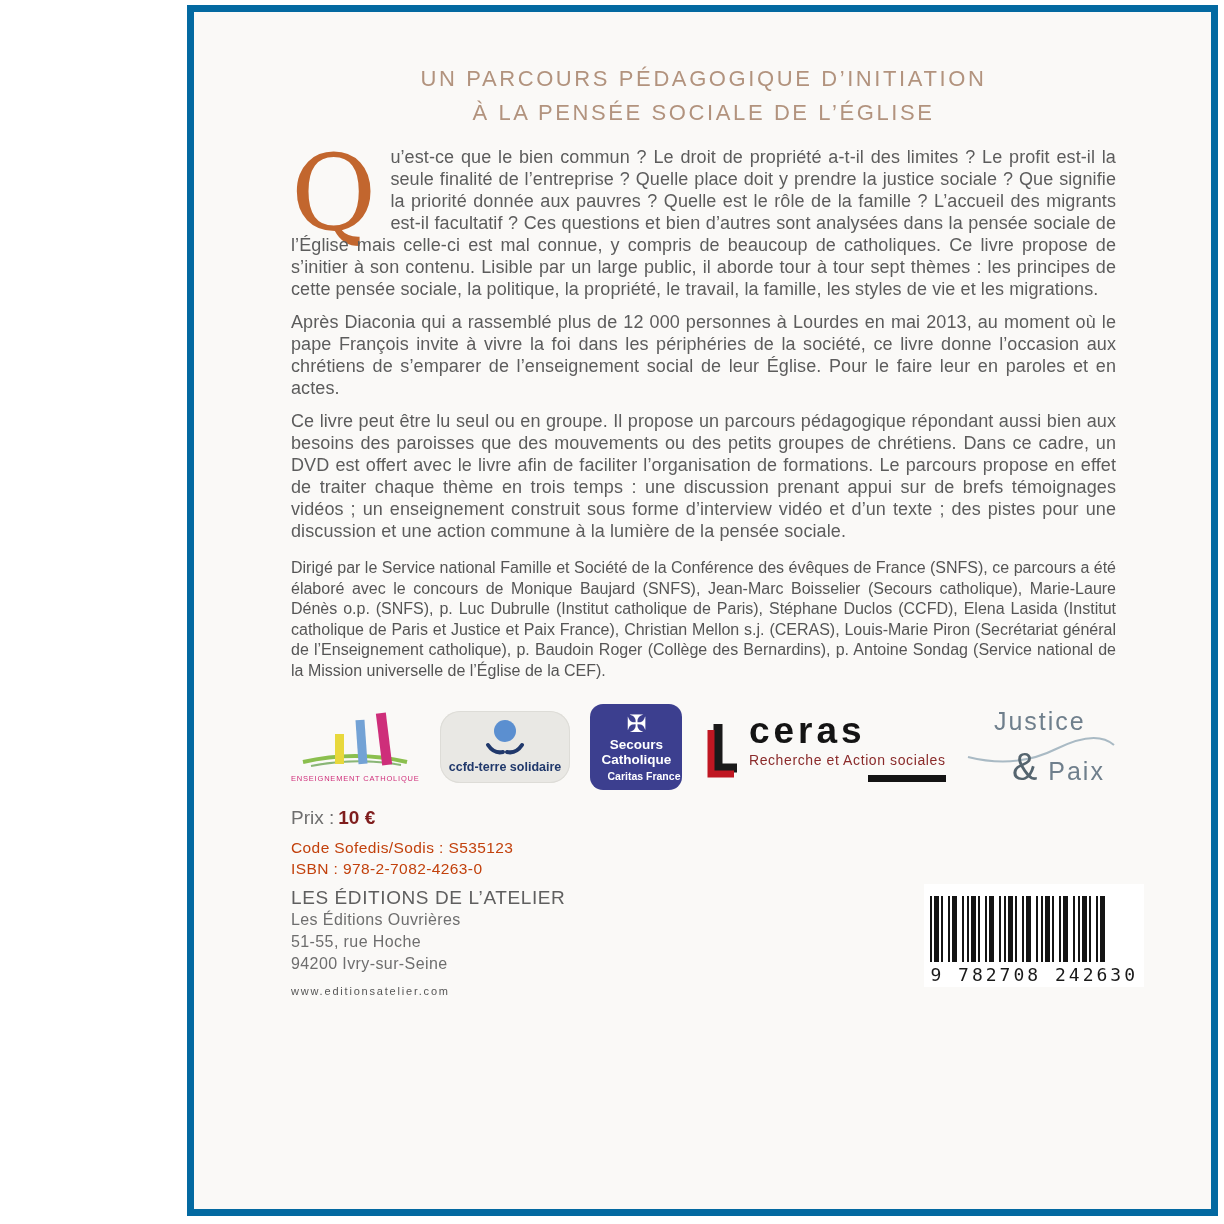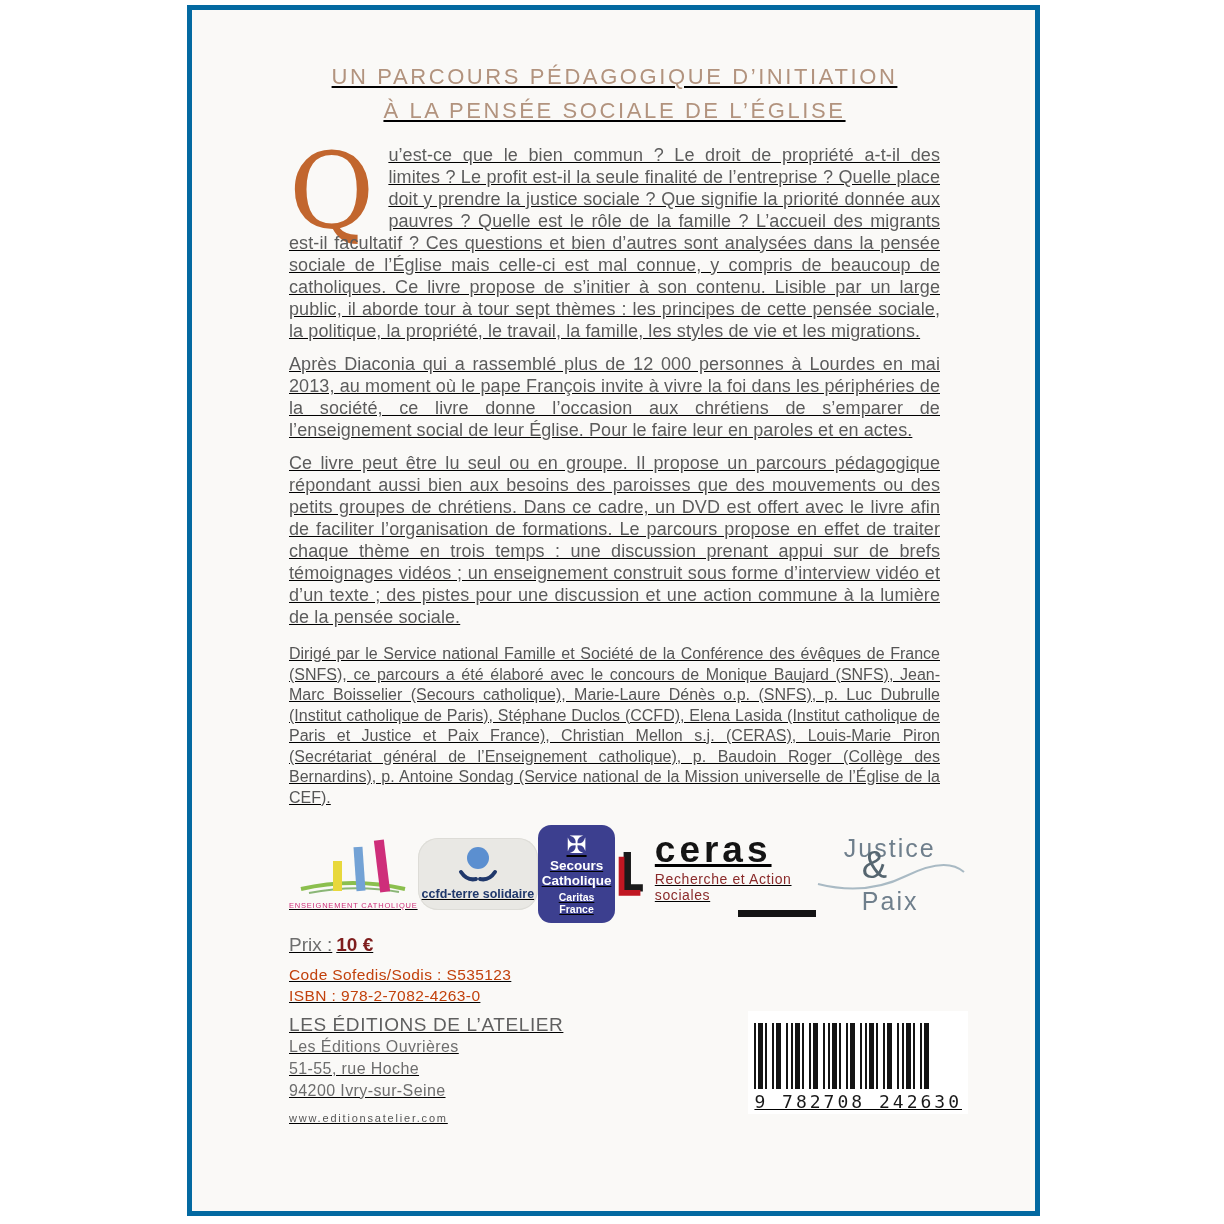--- a/index.html
+++ b/index.html
@@ -1,40 +1,40 @@
 <!DOCTYPE html>
 <html><head>
 <meta charset="utf-8">
 <style>
   html,body{margin:0;padding:0;background:#ffffff;width:1224px;height:1224px;position:relative;
     font-family:"Liberation Sans",sans-serif;}
-  .book{position:absolute;left:187px;top:5px;width:853px;height:1211px;box-sizing:border-box;
-    border:5px solid #0369a1;background:#faf9f7;overflow:hidden;text-decoration:underline;}
+  .book{position:absolute;left:187px;top:5px;width:1031px;height:1211px;box-sizing:border-box;
+    border:7px solid #0369a1;background:#faf9f7;overflow:hidden;}
   .content{padding:50px 95px 0 97px;}
 
   .title{color:#b2937e;text-align:center;font-size:22px;letter-spacing:2.6px;line-height:34px;
     margin-bottom:16px;font-weight:400;}
 
   .para{color:#5c5c5c;font-size:18px;line-height:22px;text-align:justify;margin:0 0 11px 0;
     letter-spacing:0.1px;}
   .dropcap{float:left;font-family:"DejaVu Serif",serif;color:#c2662e;font-size:104px;
     line-height:82px;margin:6px 14px 0 0;}
   .credits{color:#555555;font-size:16px;line-height:20.5px;text-align:justify;margin-top:16px;}
 
   .logos{display:flex;justify-content:space-between;align-items:center;margin-top:20px;height:92px;}
   .logo{display:flex;flex-direction:column;align-items:center;justify-content:center;}
   .ec-caption{font-size:7.5px;color:#cf2e7a;letter-spacing:0.8px;margin-top:2px;white-space:nowrap;}
   .ccfd-box{background:#e9e8e4;border-radius:20px;width:122px;padding:8px 4px 9px 4px;
     display:flex;flex-direction:column;align-items:center;box-shadow:0 0 0 1px #dddcd7 inset;}
   .ccfd-caption{font-size:12.5px;font-weight:bold;color:#20386b;margin-top:3px;white-space:nowrap;}
   .sc-box{background:#3c3f8f;border-radius:13px;width:88px;padding:7px 2px 8px 2px;text-align:center;color:#ffffff;}
   .sc-cross{font-size:24px;line-height:26px;display:block;}
   .sc-l1{font-size:13.5px;font-weight:bold;line-height:15px;}
-  .sc-l3{font-size:10.5px;font-weight:bold;margin-top:3px;}
-  .ceras{display:flex;align-items:center;gap:8px;}
+  .sc-l3{font-size:10.5px;font-weight:bold;margin-top:3px;text-align:right;}
+  .ceras{display:flex;align-items:flex-end;gap:8px;}
   .ceras-text{display:flex;flex-direction:column;align-items:flex-start;margin-left:4px;}
   .ceras-word{font-size:37px;font-weight:bold;color:#141414;letter-spacing:4px;line-height:38px;}
   .ceras-sub{font-size:14px;color:#8a2a2a;letter-spacing:0.6px;margin-top:2px;}
   .ceras-bar{width:78px;height:7px;background:#141414;margin-top:7px;align-self:flex-end;}
   .jp{position:relative;width:150px;height:84px;color:#6f7f8c;}
   .jp-l1{font-size:25px;letter-spacing:2px;position:absolute;top:2px;left:28px;}
   .jp-amp{font-size:38px;color:#55656f;}
   .jp-l2{position:absolute;bottom:0px;left:46px;font-size:25px;letter-spacing:2px;}
   .jp-arc{position:absolute;left:0;top:30px;}
 

